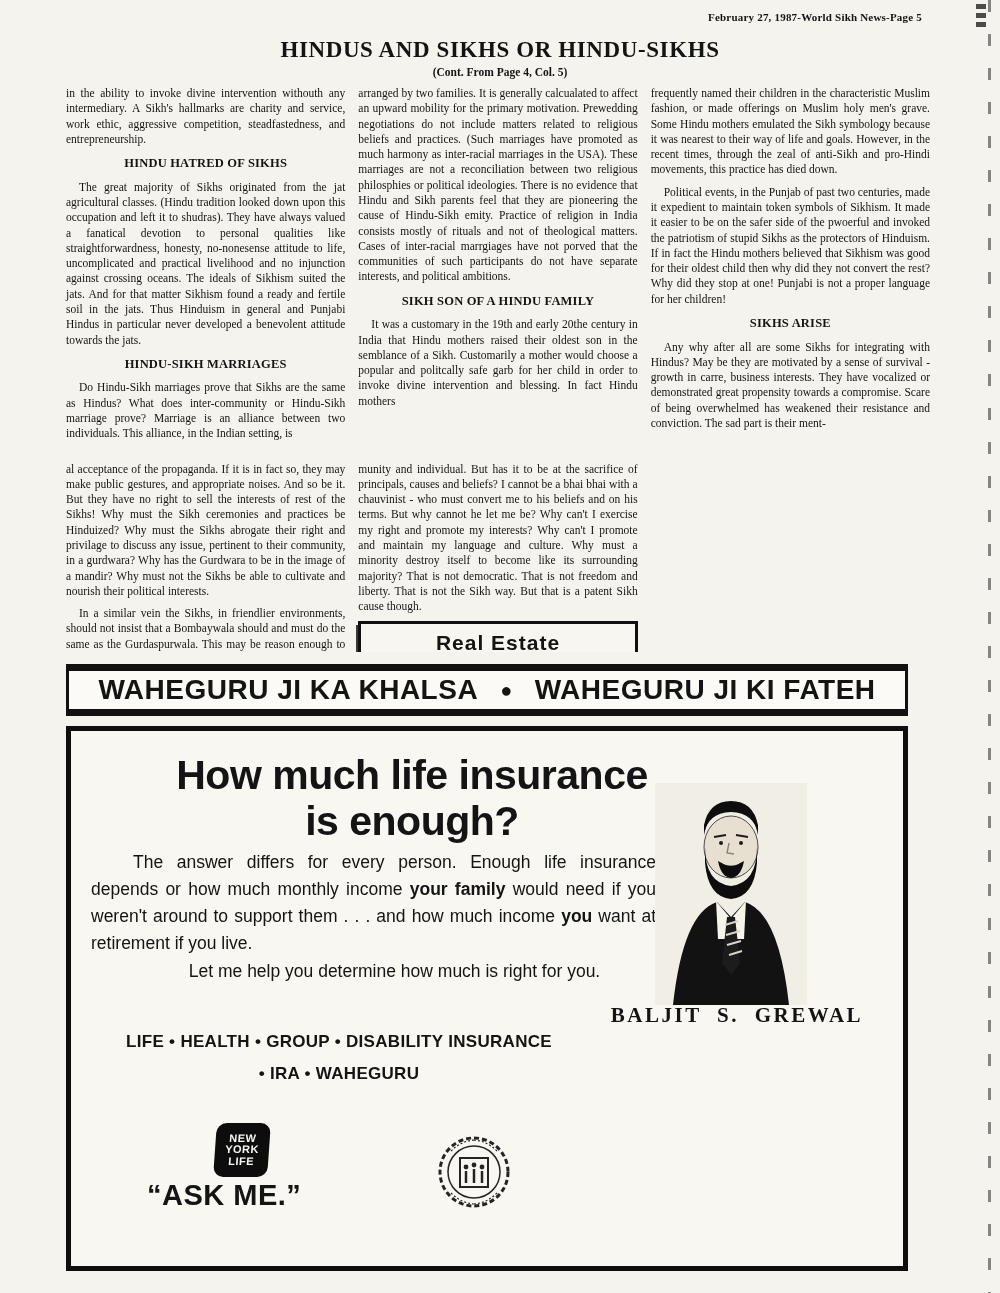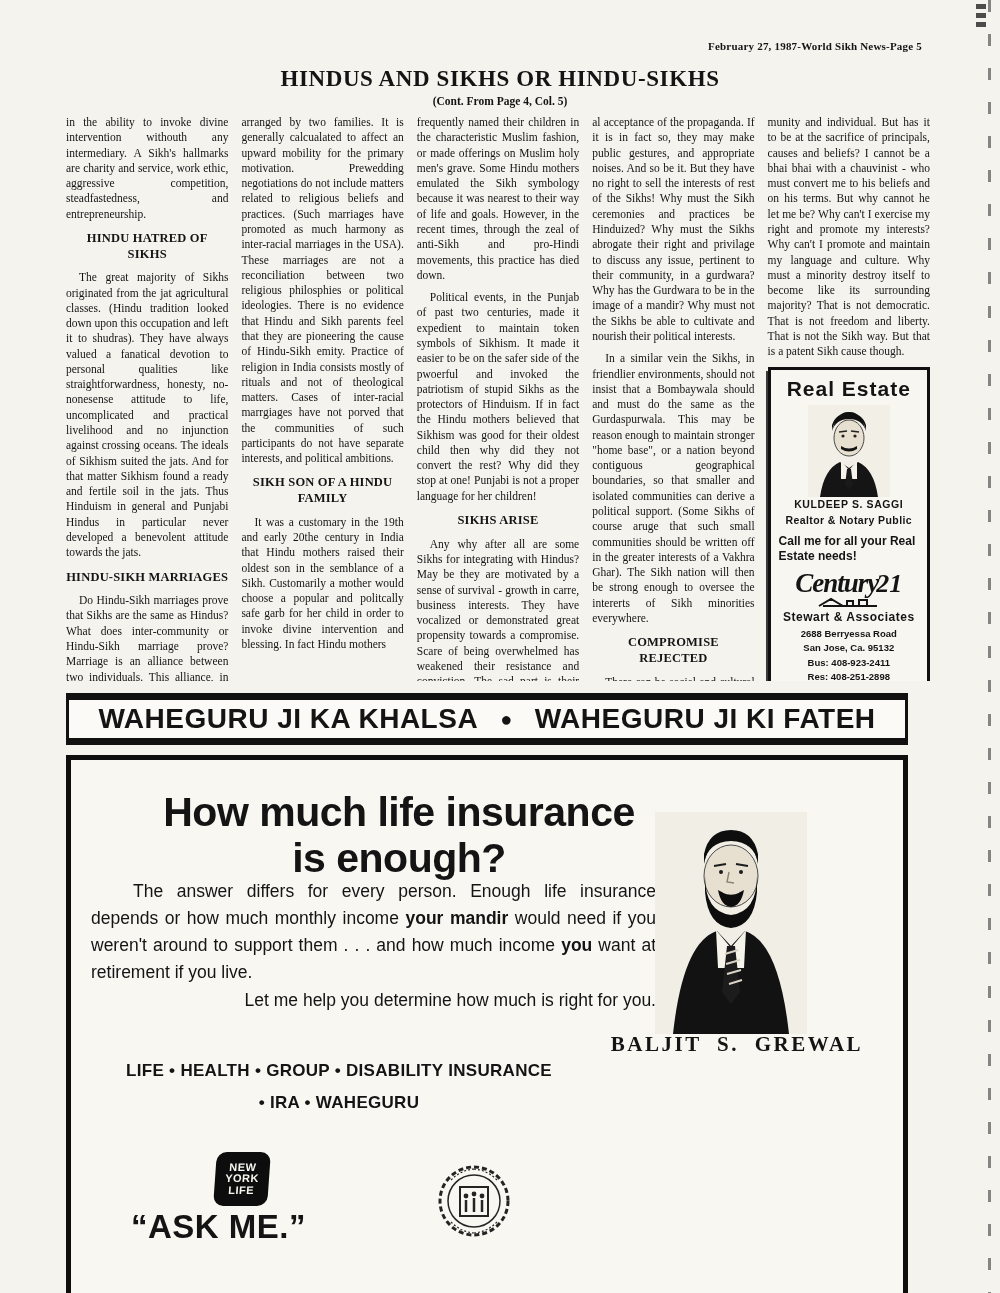--- a/index.html
+++ b/index.html
@@ -16,32 +16,32 @@
   .edge-right {
     position:absolute; right:9px; top:0; width:3px; height:100%;
     background:repeating-linear-gradient(#2a2a2a 0 12px, transparent 12px 34px);
     opacity:.55;
   }
   .corner-mark { position:absolute; right:14px; top:4px; width:10px; height:26px;
     background:repeating-linear-gradient(#222 0 5px, transparent 5px 9px); opacity:.8; }
 
   
   .page-header {
-    text-align:right; padding:40px 78px 0 0;
+    text-align:right; padding:11px 78px 0 0;
     font-size:11px; font-weight:bold; letter-spacing:.2px;
   }
   .headline {
     text-align:center; margin-top:14px;
     font-size:23px; font-weight:bold; letter-spacing:.6px;
   }
   .continuation { text-align:center; font-size:11.5px; margin-top:3px; font-weight:bold; }
 
   
   .columns {
-    display:grid; grid-template-columns:repeat(5, 1fr); gap:13px;
+    display:grid; grid-template-columns:repeat(3, 1fr); gap:13px;
     padding:0 70px 0 66px; margin-top:8px; height:566px; overflow:hidden;
   }
   .col { font-size:11.5px; line-height:1.33; text-align:justify; }
   .col p { margin-bottom:7px; }
   .col p.ind { text-indent:13px; }
   .col h3 {
     text-align:center; font-size:12.5px; font-weight:bold;
     margin:9px 0 8px 0; letter-spacing:.2px; line-height:1.25;
   }
 
@@ -74,29 +74,29 @@
   }
   .banner .dot { font-size:20px; line-height:1; }
 
   
   .ins-ad {
     margin:10px 92px 0 66px; height:545px; position:relative;
     border:5px solid #0e0e0e; background:#f8f7f2;
     font-family:"Liberation Sans", sans-serif;
   }
   .ins-headline {
-    position:absolute; top:22px; left:28px; width:600px; text-align:center;
-    font-size:41px; font-weight:bold; line-height:1.12; letter-spacing:-.5px;margin-top:8px;
+    position:absolute; top:22px; left:41px; width:600px; text-align:center;
+    font-size:41px; font-weight:bold; line-height:1.12; letter-spacing:-.5px;
   }
   .ins-body {
     position:absolute; top:118px; left:20px; width:565px;
     font-size:17.5px; line-height:1.55; text-align:justify;
   }
   .ins-body .lead { text-indent:42px; display:block; }
-  .ins-body .line2 { text-indent:42px; display:block; text-align:right; }
+  .ins-body .line2 { text-indent:42px; display:block; text-align:center; }
   .ins-body b { font-weight:bold; }
   .ins-services {
     position:absolute; top:295px; left:28px; width:480px; text-align:center;
     font-size:17px; font-weight:bold; line-height:1.9; letter-spacing:.3px;
   }
   .ins-portrait { position:absolute; top:52px; left:584px; }
   .ins-agent {
     position:absolute; top:272px; left:468px; width:396px; text-align:center;
     font-family:"Liberation Serif", serif; font-size:21px; font-weight:bold;
     letter-spacing:2.5px; word-spacing:8px;
@@ -106,22 +106,22 @@
     font-family:"Liberation Serif", serif; font-size:19px; line-height:1.6;
   }
   .nyl-logo {
     position:absolute; top:392px; left:144px; width:54px; height:54px;
     background:#0d0d0d; border-radius:10px; color:#f6f5ef;
     display:flex; flex-direction:column; align-items:center; justify-content:center;
     font-size:11px; font-weight:bold; line-height:1.05; transform:skewX(-4deg);
     letter-spacing:.5px;
   }
   .ask-me {
-    position:absolute; top:448px; left:60px;
-    font-size:33px; font-weight:bold; letter-spacing:.5px;
+    position:absolute; top:448px; left:76px;
+    font-size:29px; font-weight:bold; letter-spacing:.5px;
   }
   .seal { position:absolute; top:402px; left:366px; }
 </style>
 </head>
 <body>
 
 <div class="edge-right"></div>
 <div class="corner-mark"></div>
 
 <div class="page-header">February 27, 1987-World Sikh News-Page 5</div>
@@ -203,21 +203,21 @@
 </div>
 
 <div class="ins-ad">
 
   <div class="ins-headline">
     <div>How much life insurance</div>
     <div>is enough?</div>
   </div>
 
   <div class="ins-body">
-    <span class="lead"><span>The answer differs for every person. Enough life insurance depends or how much monthly income </span><b>your mandir</b><span> would need if you weren't around to support them . . . and how much income </span><b>you</b><span> want at retirement if you live.</span></span>
+    <span class="lead"><span>The answer differs for every person. Enough life insurance depends or how much monthly income </span><b>your family</b><span> would need if you weren't around to support them . . . and how much income </span><b>you</b><span> want at retirement if you live.</span></span>
     <span class="line2">Let me help you determine how much is right for you.</span>
   </div>
 
   <svg class="ins-portrait" width="152" height="222" viewBox="0 0 152 222">
     <rect x="0" y="0" width="152" height="222" fill="#f1eee6"></rect>
     <path d="M18,222 Q28,130 62,119 L76,134 L90,119 Q124,130 134,222 Z" fill="#121212"></path>
     <path d="M61,118 L76,136 L91,118 L89,156 L63,156 Z" fill="#f6f3ea"></path>
     <path d="M72,134 L80,134 L85,180 L76,192 L67,180 Z" fill="#1c1c1c"></path>
     <path d="M70,142 L83,138 M71,152 L85,148 M72,162 L86,158 M74,172 L87,168" stroke="#d9d4c6" stroke-width="2" fill="none"></path>
     <ellipse cx="76" cy="64" rx="27" ry="31" fill="#e7e0d1" stroke="#4c4c4c" stroke-width="1"></ellipse>

